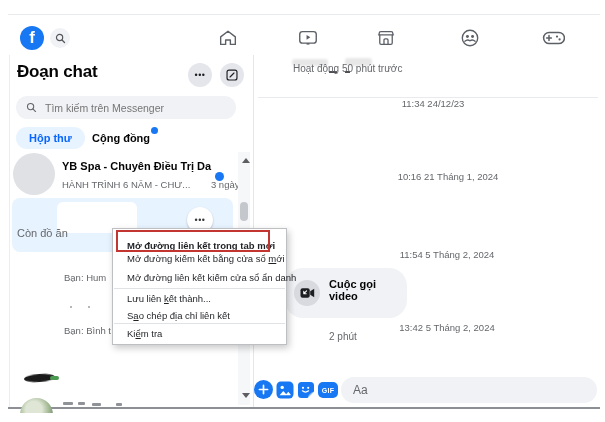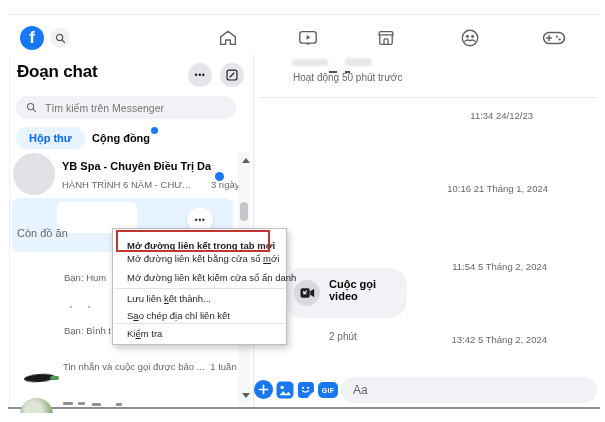--- a/index.html
+++ b/index.html
@@ -74,24 +74,24 @@
   .sb-down{left:242px;top:393px;width:0;height:0;border-left:4px solid transparent;
          border-right:4px solid transparent;border-top:5px solid #5c5e62;z-index:2;}
   .sb-thumb{left:240px;top:202px;width:8px;height:19px;border-radius:4px;background:#c4c7cc;z-index:2;}
 
   
   .blur-bar{background:#e7e7e7;filter:blur(1px);border-radius:3px;}
   .bb1{left:292px;top:59px;width:36px;height:7px;}
   .bb2{left:345px;top:58px;width:27px;height:8px;}
   .dash{background:#4d4f52;height:2px;}
   .d1{left:329px;top:71px;width:8px;} .d2{left:345px;top:71px;width:5px;}
-  .chat-status{left:293px;top:72px;font-size:10px;color:#65676b;}
+  .chat-status{left:293px;top:63px;font-size:10px;color:#65676b;}
   .chat-div{left:258px;top:97px;width:340px;height:1px;background:#e8eaed;}
 
-  .ts{position:absolute;width:200px;text-align:right;font-size:9.5px;color:#65676b;margin-top:12px;}
+  .ts{position:absolute;width:200px;text-align:center;font-size:9.5px;color:#65676b;}
   .ts1{left:333px;top:98px;}  .ts2{left:348px;top:171px;}
   .ts3{left:347px;top:249px;} .ts4{left:347px;top:322px;}
 
   .vc-bubble{left:285px;top:268px;width:122px;height:50px;border-radius:18px;background:#f0f2f5;}
   .vc-icon{left:9px;top:12px;width:26px;height:26px;border-radius:50%;background:#d8dadf;
            display:flex;align-items:center;justify-content:center;}
   .vc-title{left:44px;top:10px;font-size:11px;font-weight:bold;color:#050505;}
   .vc-dur{left:44px;top:27px;font-size:10px;color:#65676b;margin-top:36px;}
 
   
@@ -200,24 +200,20 @@
 
   <div class="abs sel-item"></div>
   <div class="abs sel-box"></div>
   <div class="abs sel-preview">Còn đồ ăn</div>
   <div class="abs sel-more">•••</div>
 
   <div class="abs prev p1 nowrap">Bạn: Hum</div>
   <div class="abs pdotA"></div>
   <div class="abs pdotB"></div>
   <div class="abs prev p2 nowrap">Bạn: Bình t</div>
-  <div class="abs prev p3 nowrap">
-    <span>Tin nhắn và cuộc gọi được bảo ...</span>
-    <span style="margin-left:3px;">1 tuần</span>
-  </div>
 
   <div class="abs smudge"></div>
   <div class="abs smudge-green"></div>
   <div class="abs bot-avatar"></div>
   <div class="abs name-dash" style="left:63px;top:402px;width:10px;"></div>
   <div class="abs name-dash" style="left:78px;top:402px;width:7px;"></div>
   <div class="abs name-dash" style="left:92px;top:403px;width:9px;"></div>
   <div class="abs name-dash" style="left:116px;top:403px;width:6px;"></div>
 
   <div class="abs sb-track"></div>
@@ -272,21 +268,21 @@
   </div>
   <div class="abs c-gif">GIF</div>
   <div class="abs c-input">Aa</div>
 
   <div class="abs bottom-line"></div>
   <div class="abs bottom-cover"></div>
 
   <div class="abs cmenu">
     <div class="red-box"></div>
     <div class="cm-item" style="top:8px;font-weight:bold;"><span>Mở đường liên kết trong </span><span class="u">t</span><span>ab mới</span></div>
-    <div class="cm-item" style="top:21px;"><span>Mở đường liên kết bằng cửa sổ </span><span class="u">m</span><span>ới</span></div>
+    <div class="cm-item" style="top:21px;"><span>Mở đường kiếm kết bằng cửa sổ </span><span class="u">m</span><span>ới</span></div>
     <div class="cm-item" style="top:40px;"><span>Mở đường liên kết kiếm cửa sổ ẩn danh</span><span class="u"></span><span></span></div>
     <div class="cm-sep" style="top:59px;"></div>
     <div class="cm-item" style="top:61px;"><span>Lưu liên </span><span class="u">k</span><span>ết thành...</span></div>
     <div class="cm-item" style="top:78px;"><span>S</span><span class="u">a</span><span>o chép địa chỉ liên kết</span></div>
     <div class="cm-sep" style="top:94px;"></div>
     <div class="cm-item" style="top:96px;"><span>Ki</span><span class="u">ể</span><span>m tra</span></div>
   </div>
 
 </div>
 

